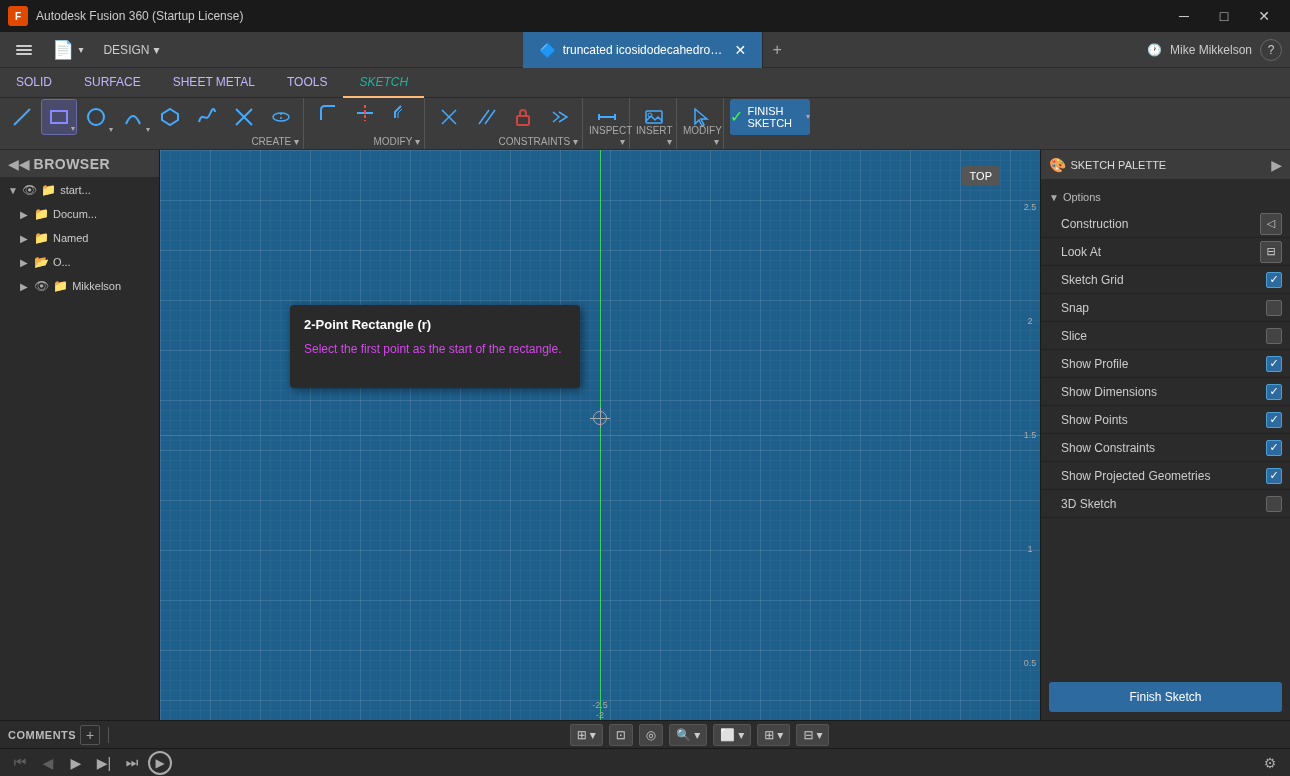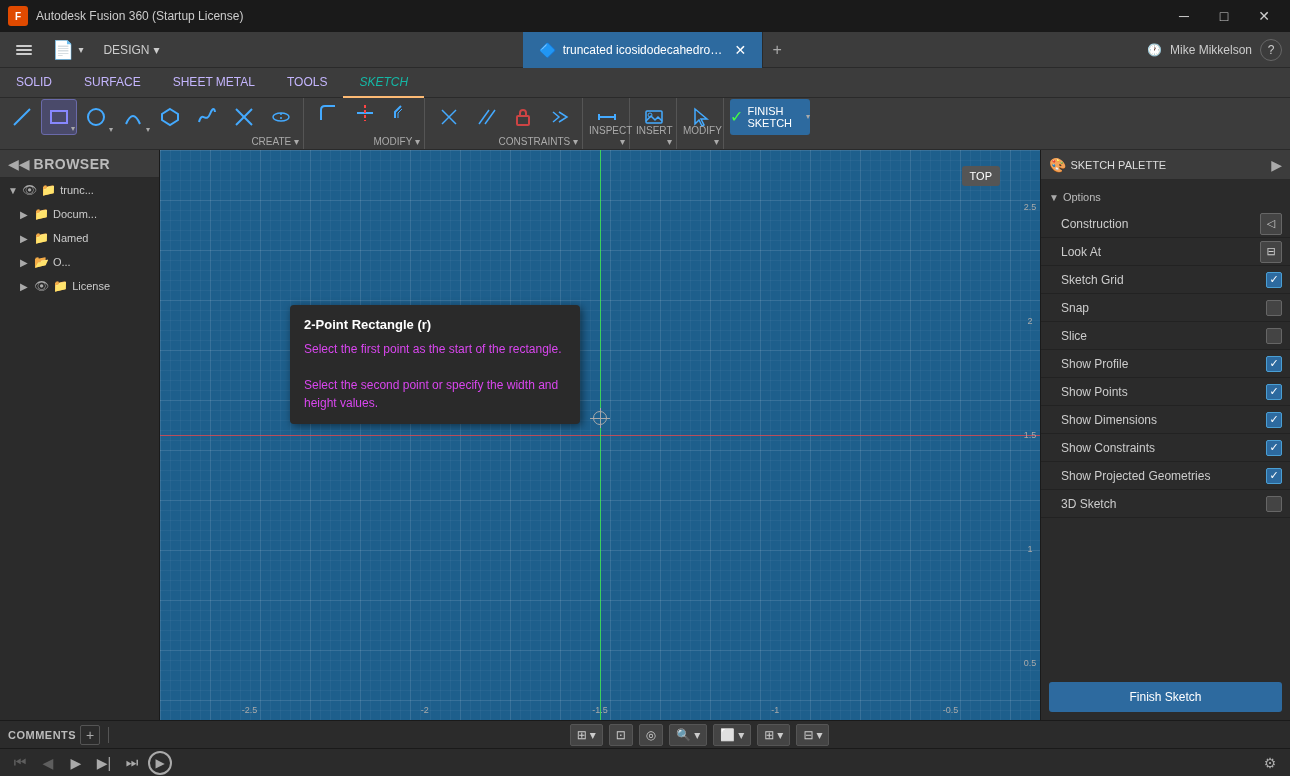--- a/index.html
+++ b/index.html
@@ -231,21 +231,21 @@
       color: #aaa;
       font-size: 9px;
       pointer-events: none;
     }
     .ruler-b {
       position: absolute;
       bottom: 0;
       left: 0; right: 0;
       height: 20px;
       display: flex;
-      flex-direction: row;
+      flex-direction: column;
       justify-content: space-around;
       align-items: center;
       color: #aaa;
       font-size: 9px;
       pointer-events: none;
     }
     
     .crosshair {
       position: absolute;
       top: 50%;
@@ -678,21 +678,21 @@
       <div class="browser-arrows">
         <span class="browser-arrow">◀◀</span>
       </div>
       <span style="font-weight:bold;font-size:14px;letter-spacing:0.5px;">BROWSER</span>
     </div>
 
     <div class="browser-item">
       <span class="browser-toggle">▼</span>
       <span class="browser-eye">👁</span>
       <span class="browser-folder">📁</span>
-      <span>trunc...</span>
+      <span>start...</span>
     </div>
 
     <div class="browser-item browser-indent-1">
       <span class="browser-toggle">▶</span>
       <span class="browser-folder">📁</span>
       <span>Docum...</span>
     </div>
 
     <div class="browser-item browser-indent-1">
       <span class="browser-toggle">▶</span>
@@ -703,21 +703,21 @@
     <div class="browser-item browser-indent-1">
       <span class="browser-toggle">▶</span>
       <span style="color:#aaa;font-size:12px;">📂</span>
       <span>O...</span>
     </div>
 
     <div class="browser-item browser-indent-1">
       <span class="browser-toggle">▶</span>
       <span class="browser-eye">👁</span>
       <span class="browser-folder">📁</span>
-      <span>License</span>
+      <span>Mikkelson</span>
     </div>
   </div>
 
   <div id="canvas-area">
     <div class="axis-h"></div>
     <div class="axis-v"></div>
 
     <div class="ruler-h">
       <span>2.5</span>
       <span>2</span>
@@ -736,21 +736,20 @@
 
     <div id="top-label">TOP</div>
 
     <div class="crosshair" style="top:47%;left:50%;"></div>
     <div class="crosshair-circle" style="top:47%;left:50%;"></div>
 
     <div id="tooltip">
       <div class="tooltip-title">2-Point Rectangle (r)</div>
       <div class="tooltip-hint">
         <span>Select the first point as the start of the rectangle.</span><br><br>
-        <span>Select the second point or specify the width and height values.</span>
       </div>
     </div>
   </div>
 
   <div id="sketch-palette">
     <div id="sketch-palette-header">
       <span class="palette-icon">🎨</span>
       <span class="palette-title">SKETCH PALETTE</span>
       <span class="palette-arrow">▶</span>
     </div>
@@ -797,28 +796,28 @@
       </div>
 
       <div class="palette-row">
         <span class="palette-row-label">Show Profile</span>
         <div class="palette-row-value">
           <div class="palette-checkbox checked"></div>
         </div>
       </div>
 
       <div class="palette-row">
+        <span class="palette-row-label">Show Dimensions</span>
+        <div class="palette-row-value">
+          <div class="palette-checkbox checked"></div>
+        </div>
+      </div>
+
+      <div class="palette-row">
         <span class="palette-row-label">Show Points</span>
-        <div class="palette-row-value">
-          <div class="palette-checkbox checked"></div>
-        </div>
-      </div>
-
-      <div class="palette-row">
-        <span class="palette-row-label">Show Dimensions</span>
         <div class="palette-row-value">
           <div class="palette-checkbox checked"></div>
         </div>
       </div>
 
       <div class="palette-row">
         <span class="palette-row-label">Show Constraints</span>
         <div class="palette-row-value">
           <div class="palette-checkbox checked"></div>
         </div>

